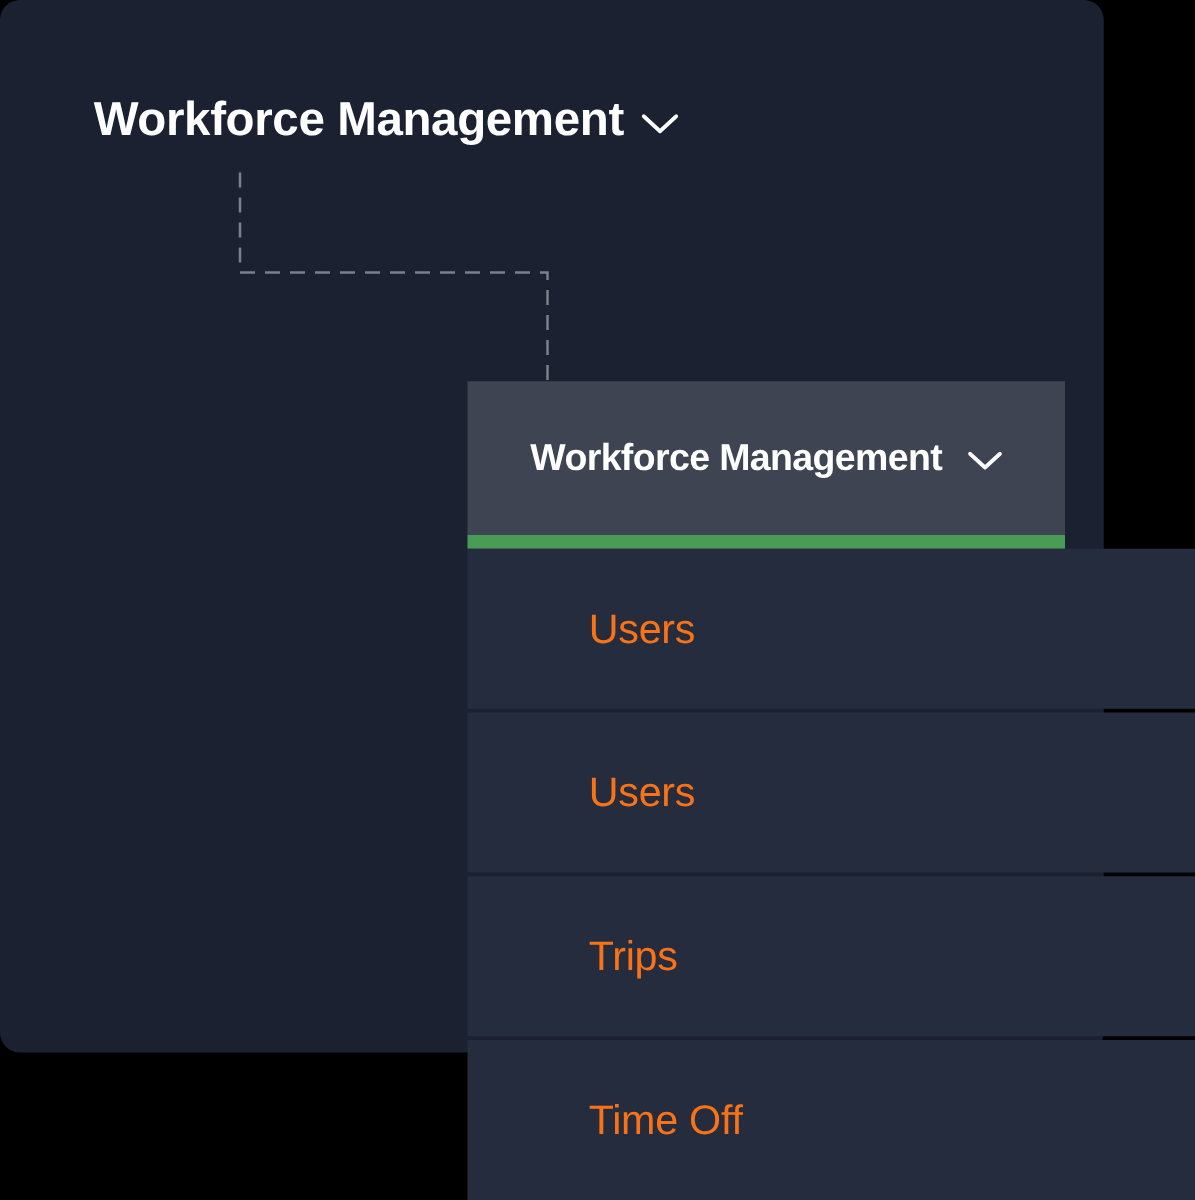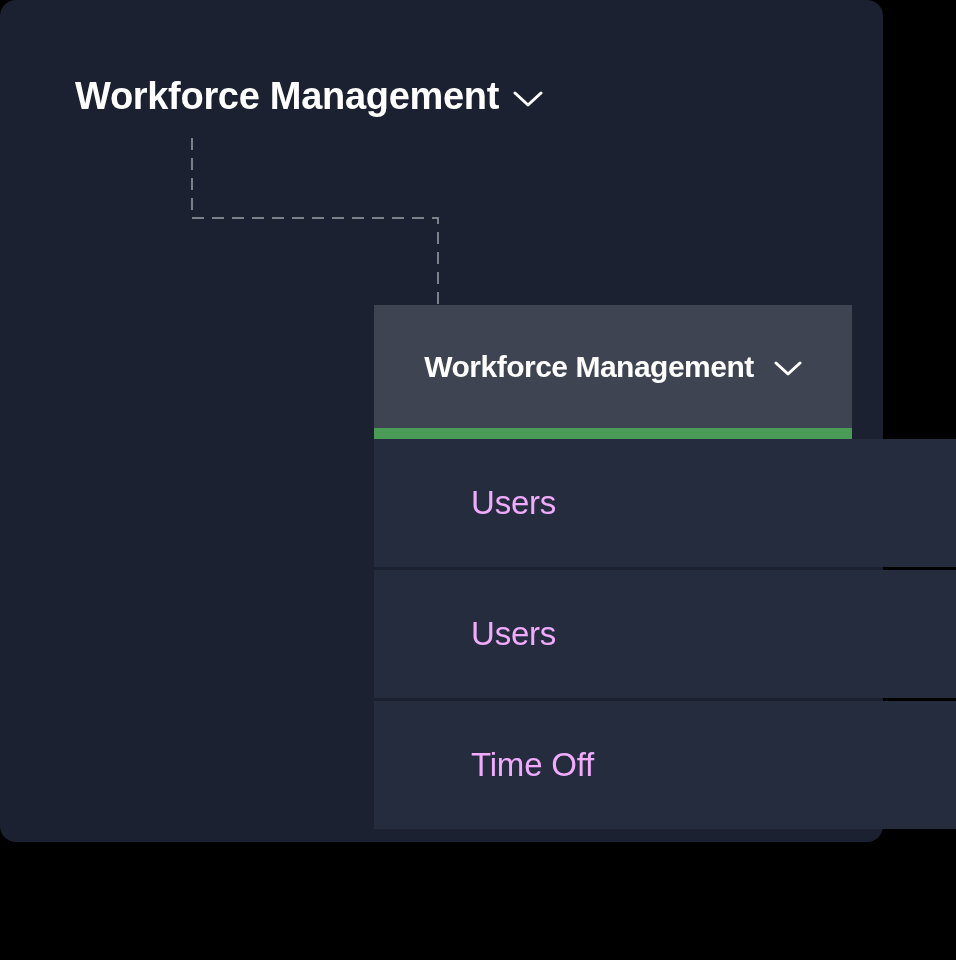--- a/index.html
+++ b/index.html
@@ -97,21 +97,21 @@
     width: 582px;
   }
   .menu-item {
     height: 128px;
     margin-bottom: 3px;
     background: #252c3e;
     display: flex;
     align-items: center;
     padding-left: 97px;
     box-sizing: border-box;
-    color: #f0abfc;
+    color: #f97316;
     font-size: 33px;
     font-weight: 400;
     letter-spacing: -0.2px;
     cursor: pointer;
   }
   .menu-item:last-child {
     margin-bottom: 0;
     text-align: center;
   }
 </style>
@@ -143,17 +143,20 @@
   <div class="accent-bar"></div>
 
   <div class="menu">
     <div class="menu-item">
       <span>Users</span>
     </div>
     <div class="menu-item">
       <span>Users</span>
     </div>
     <div class="menu-item">
+      <span>Trips</span>
+    </div>
+    <div class="menu-item">
       <span>Time Off</span>
     </div>
   </div>
 
 </div>
 
 </body></html>

